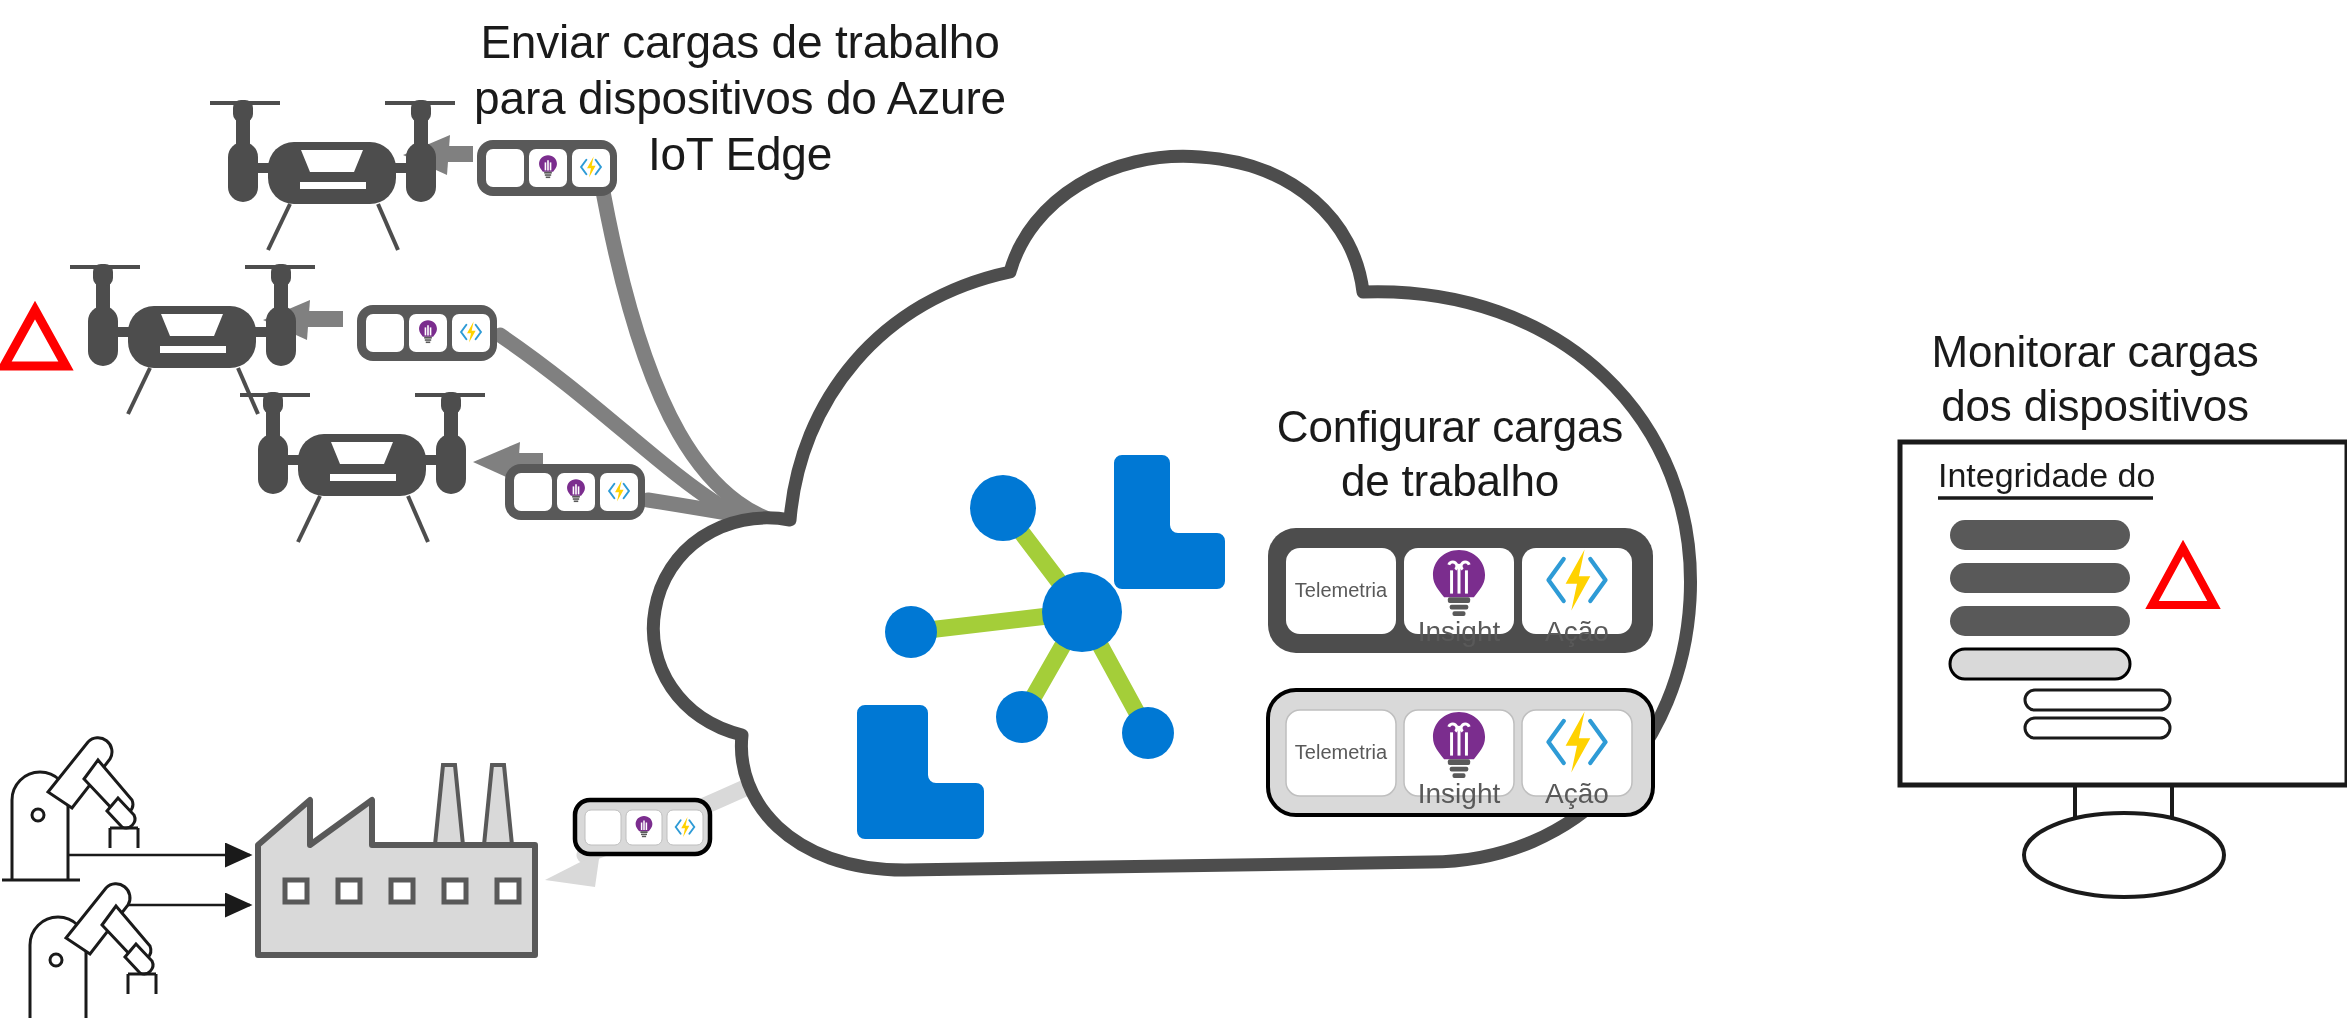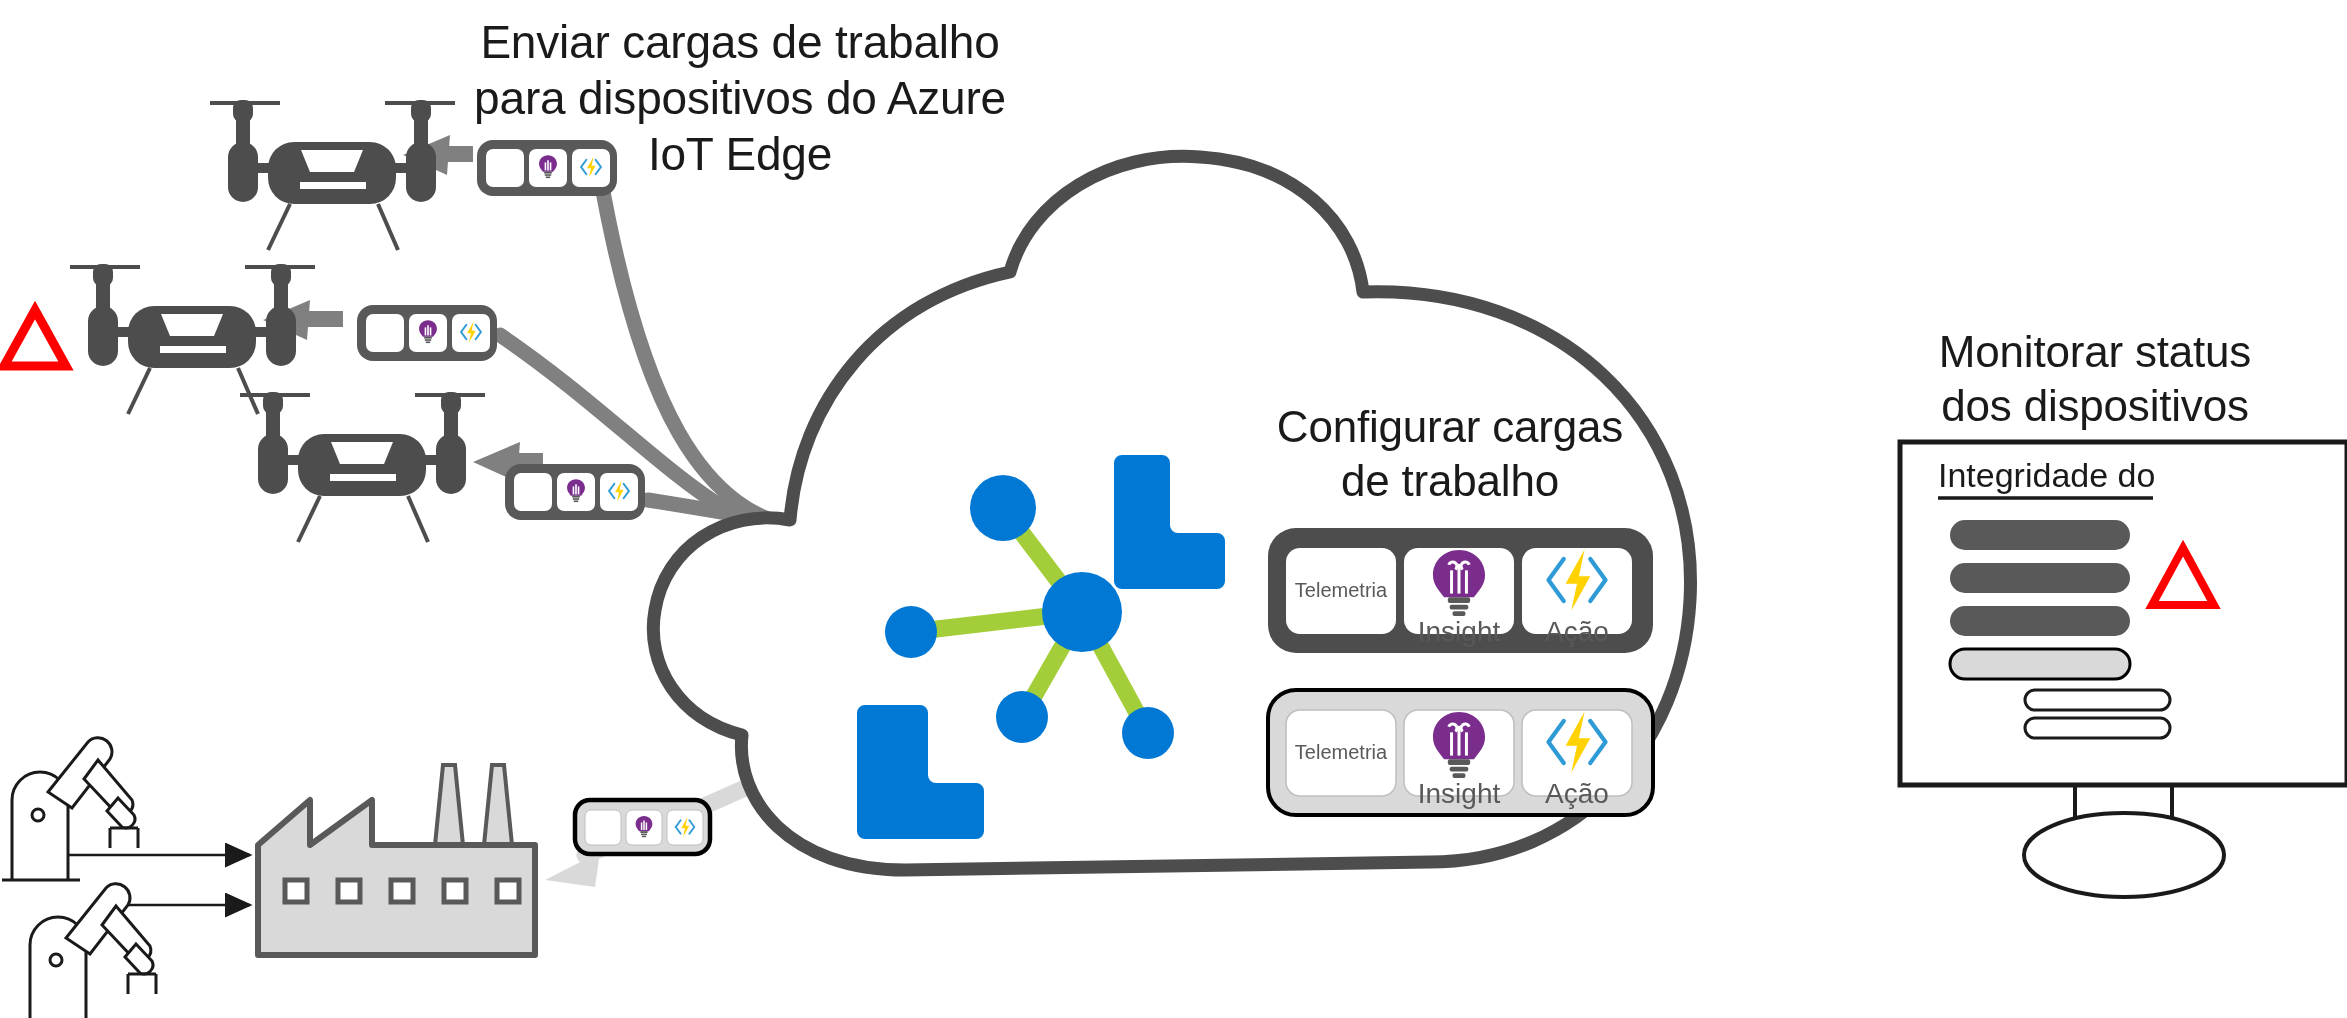--- a/index.html
+++ b/index.html
@@ -438,16 +438,16 @@
     </g>
   </svg>
 
   <div class="label-text" id="label-send">Enviar cargas de trabalho
 para dispositivos do Azure
 IoT Edge</div>
 
   <div class="label-text" id="label-configure">Configurar cargas
 de trabalho</div>
 
-  <div class="label-text" id="label-monitor">Monitorar status
+  <div class="label-text" id="label-monitor">Monitorar cargas
 dos dispositivos</div>
 
 </div>
 
 </body></html>

